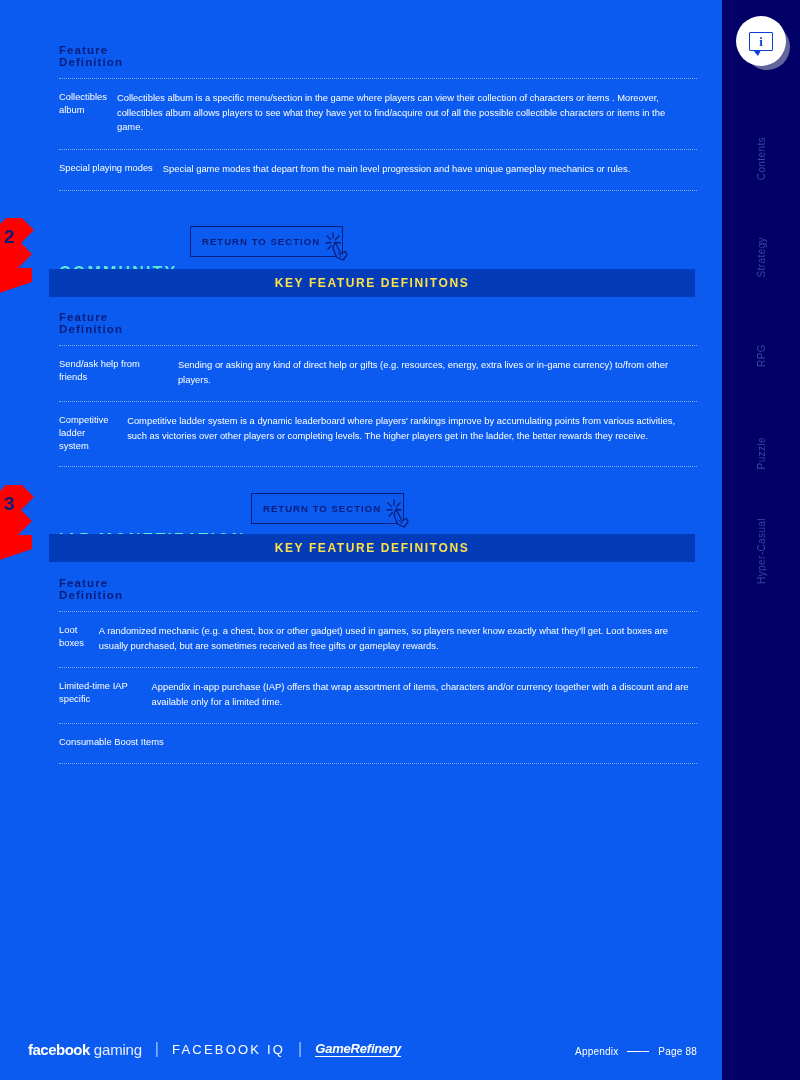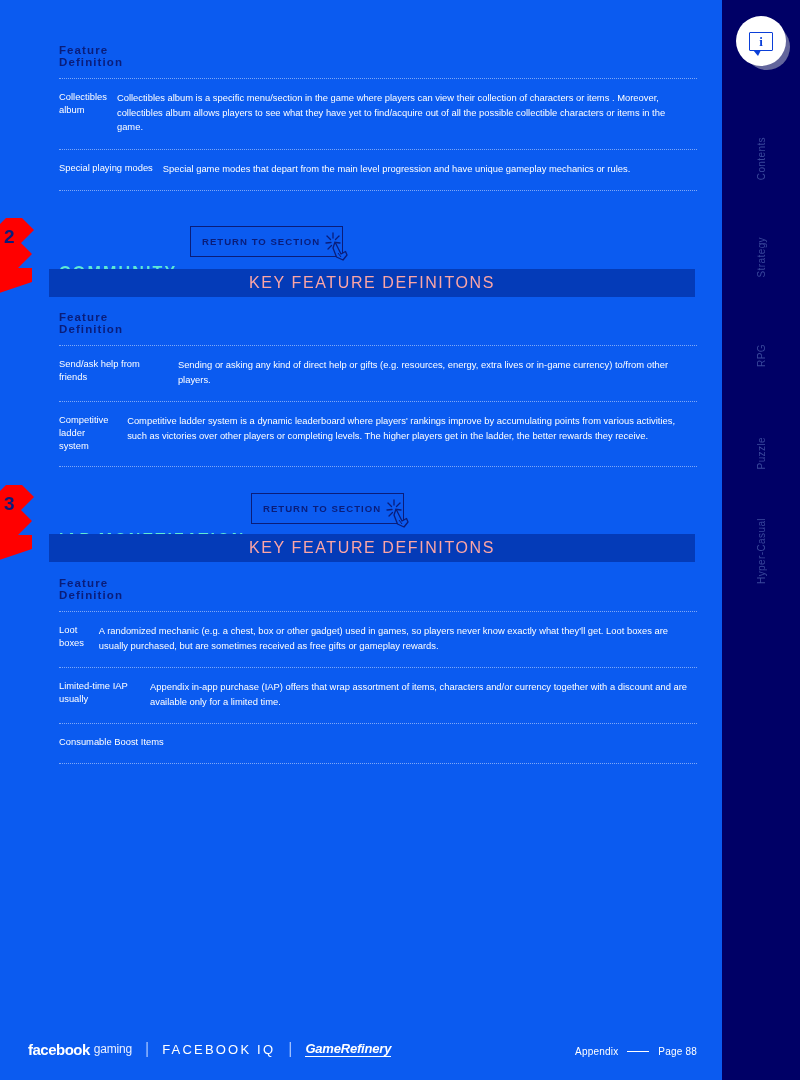--- a/index.html
+++ b/index.html
@@ -207,45 +207,45 @@
     position: absolute;
     left: 49px;
     width: 646px;
     height: 28px;
     background: #043bb8;
     display: flex;
     align-items: center;
     justify-content: center;
   }
   .banner span {
-    font-size: 16px;
-    font-weight: normal;
+    font-size: 12px;
+    font-weight: bold;
     letter-spacing: 1.6px;
-    color: #fca5a5;
+    color: #fde047;
   }
 
   
   .footer {
     position: absolute;
     left: 0;
     bottom: 0;
     width: 722px;
     height: 62px;
   }
   .footer-left {
     position: absolute;
     left: 28px;
     top: 22px;
     display: flex;
     align-items: center;
     color: #ffffff;
     white-space: nowrap;
   }
   .fb-bold { font-size: 15px; font-weight: bold; letter-spacing: -0.5px; }
-  .fb-light { font-size: 12px; font-weight: normal; letter-spacing: -0.2px; margin-left: 4px; color:#e8eeff; }
+  .fb-light { font-size: 15px; font-weight: normal; letter-spacing: -0.2px; margin-left: 4px; color:#e8eeff; }
   .fdiv { margin: 0 13px; color: #9fc0ff; font-size: 16px; font-weight: 300; }
   .fiq { font-size: 13px; letter-spacing: 2.2px; }
   .grf { font-size: 13px; font-weight: bold; font-style: italic; letter-spacing: -0.2px; border-bottom: 1.4px solid #fff; padding-bottom:0px;}
   .footer-right {
     position: absolute;
     right: 25px;
     top: 28px;
     display: flex;
     align-items: center;
     color: #ffffff;
@@ -382,21 +382,21 @@
       </div>
       <div class="rowsep"></div>
 
       <div class="trow">
         <div class="c1">Loot boxes</div>
         <div class="c2">A randomized mechanic (e.g. a chest, box or other gadget) used in games, so players never know exactly what they'll get. Loot boxes are usually purchased, but are sometimes received as free gifts or gameplay rewards.</div>
       </div>
       <div class="rowsep"></div>
 
       <div class="trow">
-        <div class="c1">Limited-time IAP usually</div>
+        <div class="c1">Limited-time IAP specific</div>
         <div class="c2">Appendix in-app purchase (IAP) offers that wrap assortment of items, characters and/or currency together with a discount and are available only for a limited time.</div>
       </div>
       <div class="rowsep"></div>
 
       <div class="trow">
         <div class="c1">Consumable Boost Items</div>
       </div>
       <div class="rowsep"></div>
     </div>
 

